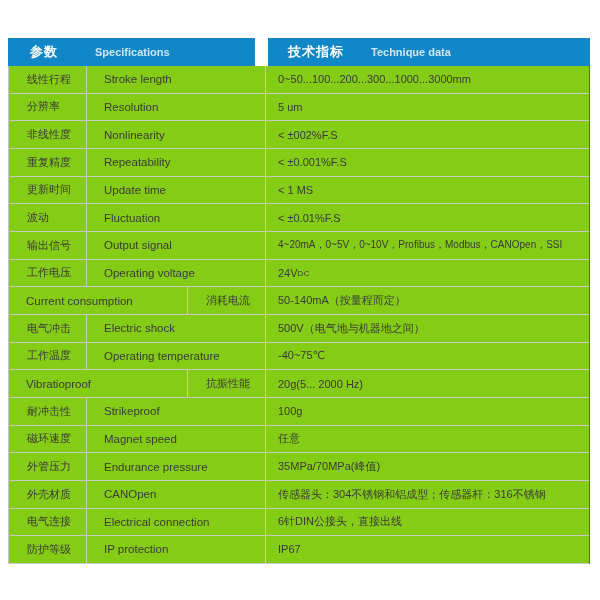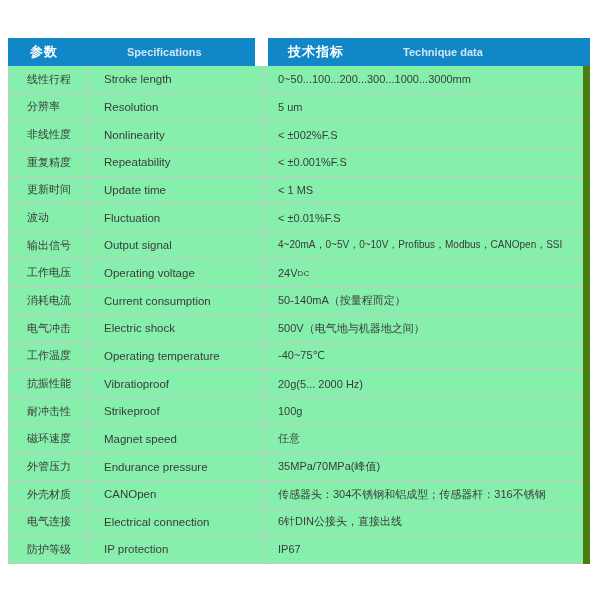--- a/index.html
+++ b/index.html
@@ -10,41 +10,41 @@
   }
   .spec-table{
     position:absolute;left:8px;top:38px;width:582px;
   }
   
   .thead{
     display:flex;height:28px;
   }
   .th{
     background:#1287c8;color:#ffffff;height:28px;
-    display:flex;align-items:center;box-sizing:border-box;gap:32px;
+    display:flex;align-items:center;box-sizing:border-box;
   }
   .th-left{width:247px;}
   .th-gap{width:13px;background:#ffffff;}
   .th-right{width:322px;padding-left:8px;}
   .h-cn{
     font-size:13px;font-weight:bold;color:#ffffff;letter-spacing:1px;
   }
   .th-left .h-cn{margin-left:22px;}
   .th-right .h-cn{margin-left:12px;}
   .h-en{
     font-size:11px;color:#cfe6f5;font-weight:bold;
   }
   .th-left .h-en{margin-left:37px;}
   .th-right .h-en{margin-left:27px;}
   
   .tbody{
     box-sizing:border-box;
     border-left:1px solid #c6c6c6;
-    border-right:7px solid #4d7c0f;
-    background:#86efac;
+    border-right:1px solid #4d7c0f;
+    background:#84cc16;
   }
   .tr{
     display:flex;height:27.66px;box-sizing:border-box;
     border-bottom:1px solid #c9c9c9;
   }
   .td{
     box-sizing:border-box;display:flex;align-items:center;
     color:#3b3b3b;overflow:hidden;white-space:nowrap;
   }
   .td-cn{
@@ -113,37 +113,37 @@
         <div class="td td-cn">输出信号</div>
         <div class="td td-en">Output signal</div>
         <div class="td td-val small">4~20mA，0~5V，0~10V，Profibus，Modbus，CANOpen，SSI</div>
       </div>
       <div class="tr">
         <div class="td td-cn">工作电压</div>
         <div class="td td-en">Operating voltage</div>
         <div class="td td-val">24V<span class="sub">DC</span></div>
       </div>
       <div class="tr">
+        <div class="td td-en">Current consumption</div>
         <div class="td td-cn">消耗电流</div>
-        <div class="td td-en">Current consumption</div>
         <div class="td td-val">50-140mA（按量程而定）</div>
       </div>
       <div class="tr">
         <div class="td td-cn">电气冲击</div>
         <div class="td td-en">Electric shock</div>
         <div class="td td-val">500V（电气地与机器地之间）</div>
       </div>
       <div class="tr">
         <div class="td td-cn">工作温度</div>
         <div class="td td-en">Operating temperature</div>
         <div class="td td-val">-40~75℃</div>
       </div>
       <div class="tr">
+        <div class="td td-en">Vibratioproof</div>
         <div class="td td-cn">抗振性能</div>
-        <div class="td td-en">Vibratioproof</div>
         <div class="td td-val">20g(5... 2000 Hz)</div>
       </div>
       <div class="tr">
         <div class="td td-cn">耐冲击性</div>
         <div class="td td-en">Strikeproof</div>
         <div class="td td-val">100g</div>
       </div>
       <div class="tr">
         <div class="td td-cn">磁环速度</div>
         <div class="td td-en">Magnet speed</div>

